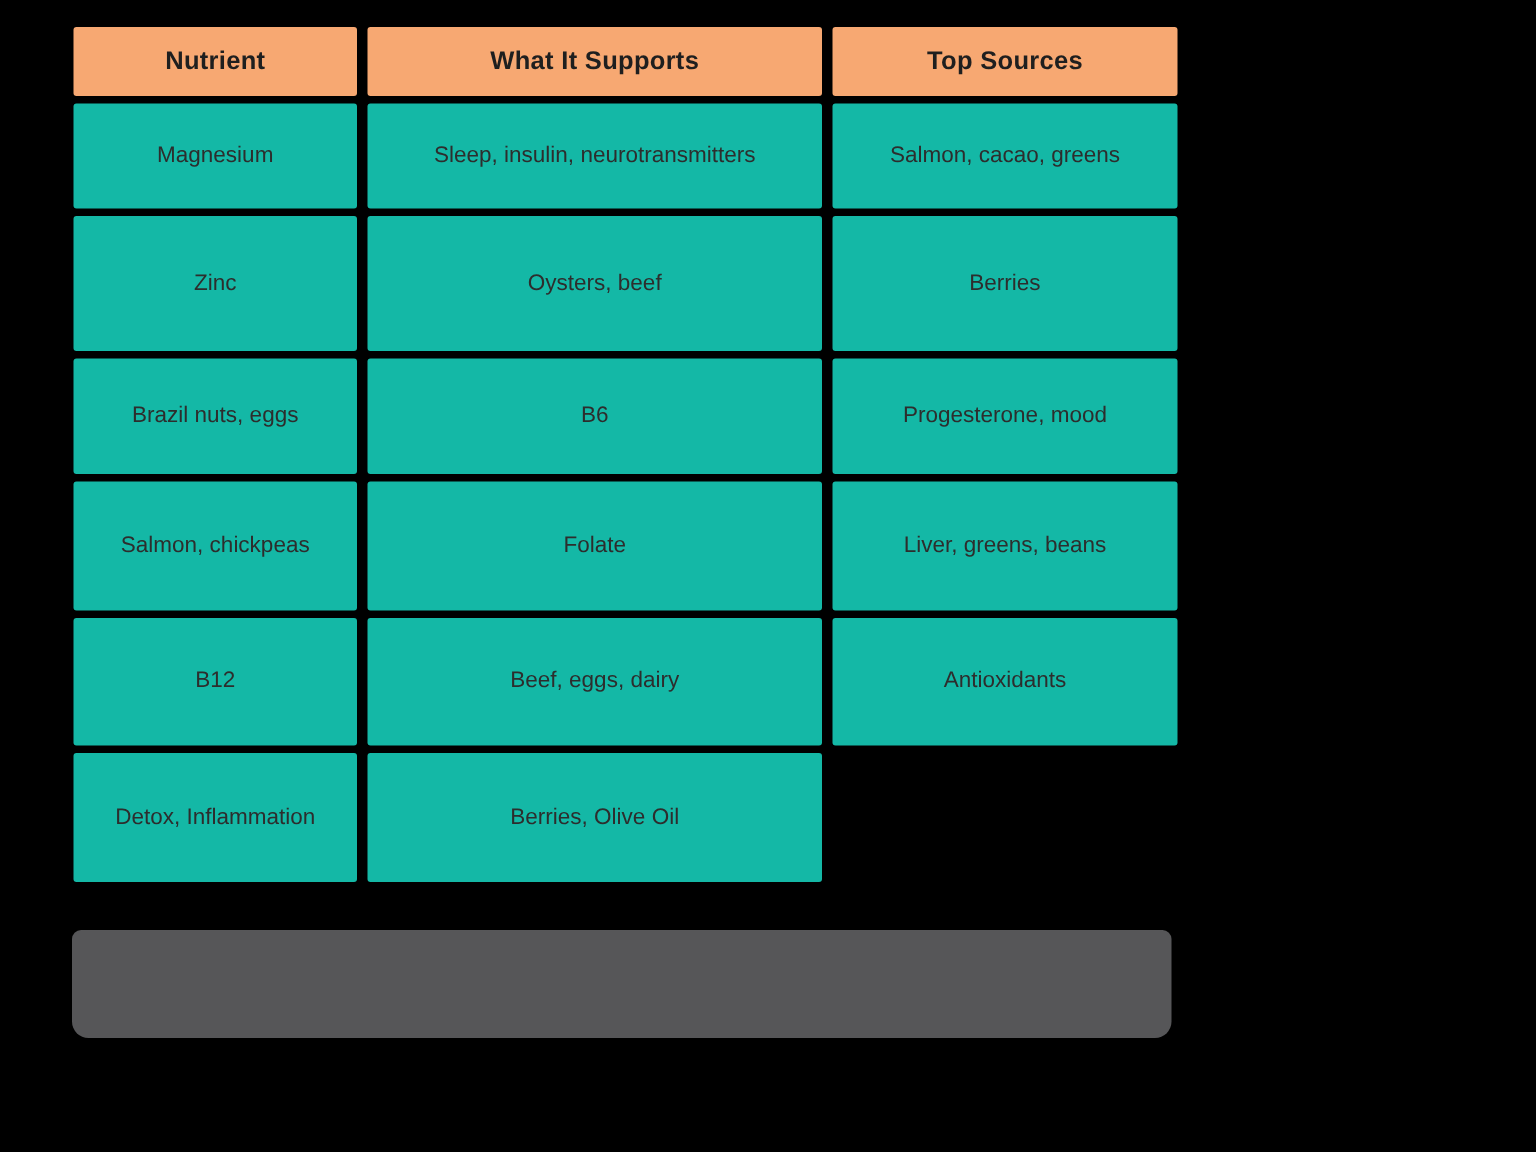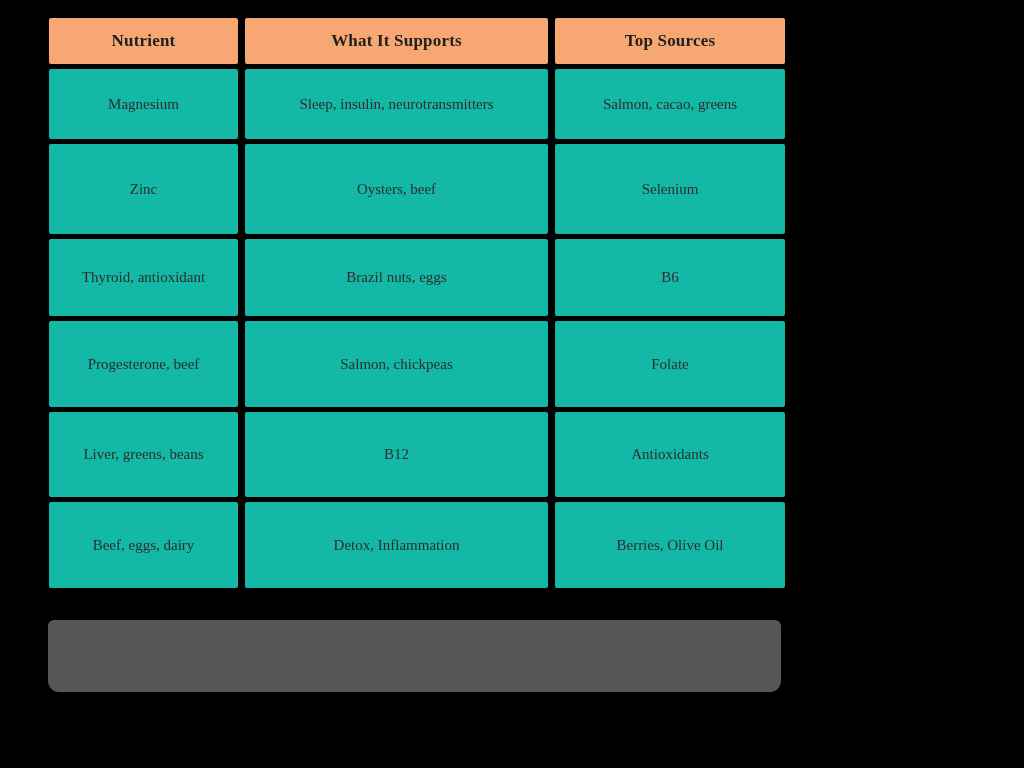--- a/index.html
+++ b/index.html
@@ -10,21 +10,20 @@
     width: 1024px;
     height: 768px;
     background: #000000;
     font-family: "Liberation Sans", sans-serif;
     position: relative;
     overflow: hidden;
   }
   .stage {
     position: absolute;
     inset: 0;
-    font-family: Liberation Serif, serif;
   }
   .shadow-bar {
     position: absolute;
     left: 48px;
     top: 620px;
     width: 733px;
     height: 72px;
     background: #565658;
     border-radius: 6px 6px 11px 11px;
     z-index: 0;
@@ -77,32 +76,31 @@
     <div class="cell header-cell">What It Supports</div>
     <div class="cell header-cell">Top Sources</div>
 
     <div class="cell body-cell">Magnesium</div>
     <div class="cell body-cell">Sleep, insulin, neurotransmitters</div>
     <div class="cell body-cell">Salmon, cacao, greens</div>
 
     <div class="cell body-cell">Zinc</div>
     <div class="cell body-cell">Oysters, beef</div>
 
-    <div class="cell body-cell">Selenium</div>
-    <div class="cell body-cell">Thyroid, antioxidant</div>
+    <div class="cell body-cell">Berries</div>
     <div class="cell body-cell">Brazil nuts, eggs</div>
 
     <div class="cell body-cell">B6</div>
-    <div class="cell body-cell">Progesterone, beef</div>
+    <div class="cell body-cell">Progesterone, mood</div>
     <div class="cell body-cell">Salmon, chickpeas</div>
 
     <div class="cell body-cell">Folate</div>
     <div class="cell body-cell">Liver, greens, beans</div>
 
     <div class="cell body-cell">B12</div>
+    <div class="cell body-cell">Beef, eggs, dairy</div>
+
     <div class="cell body-cell">Antioxidants</div>
-
-    <div class="cell body-cell">Beef, eggs, dairy</div>
     <div class="cell body-cell">Detox, Inflammation</div>
     <div class="cell body-cell">Berries, Olive Oil</div>
 
   </div>
 </div>
 
 </body></html>

